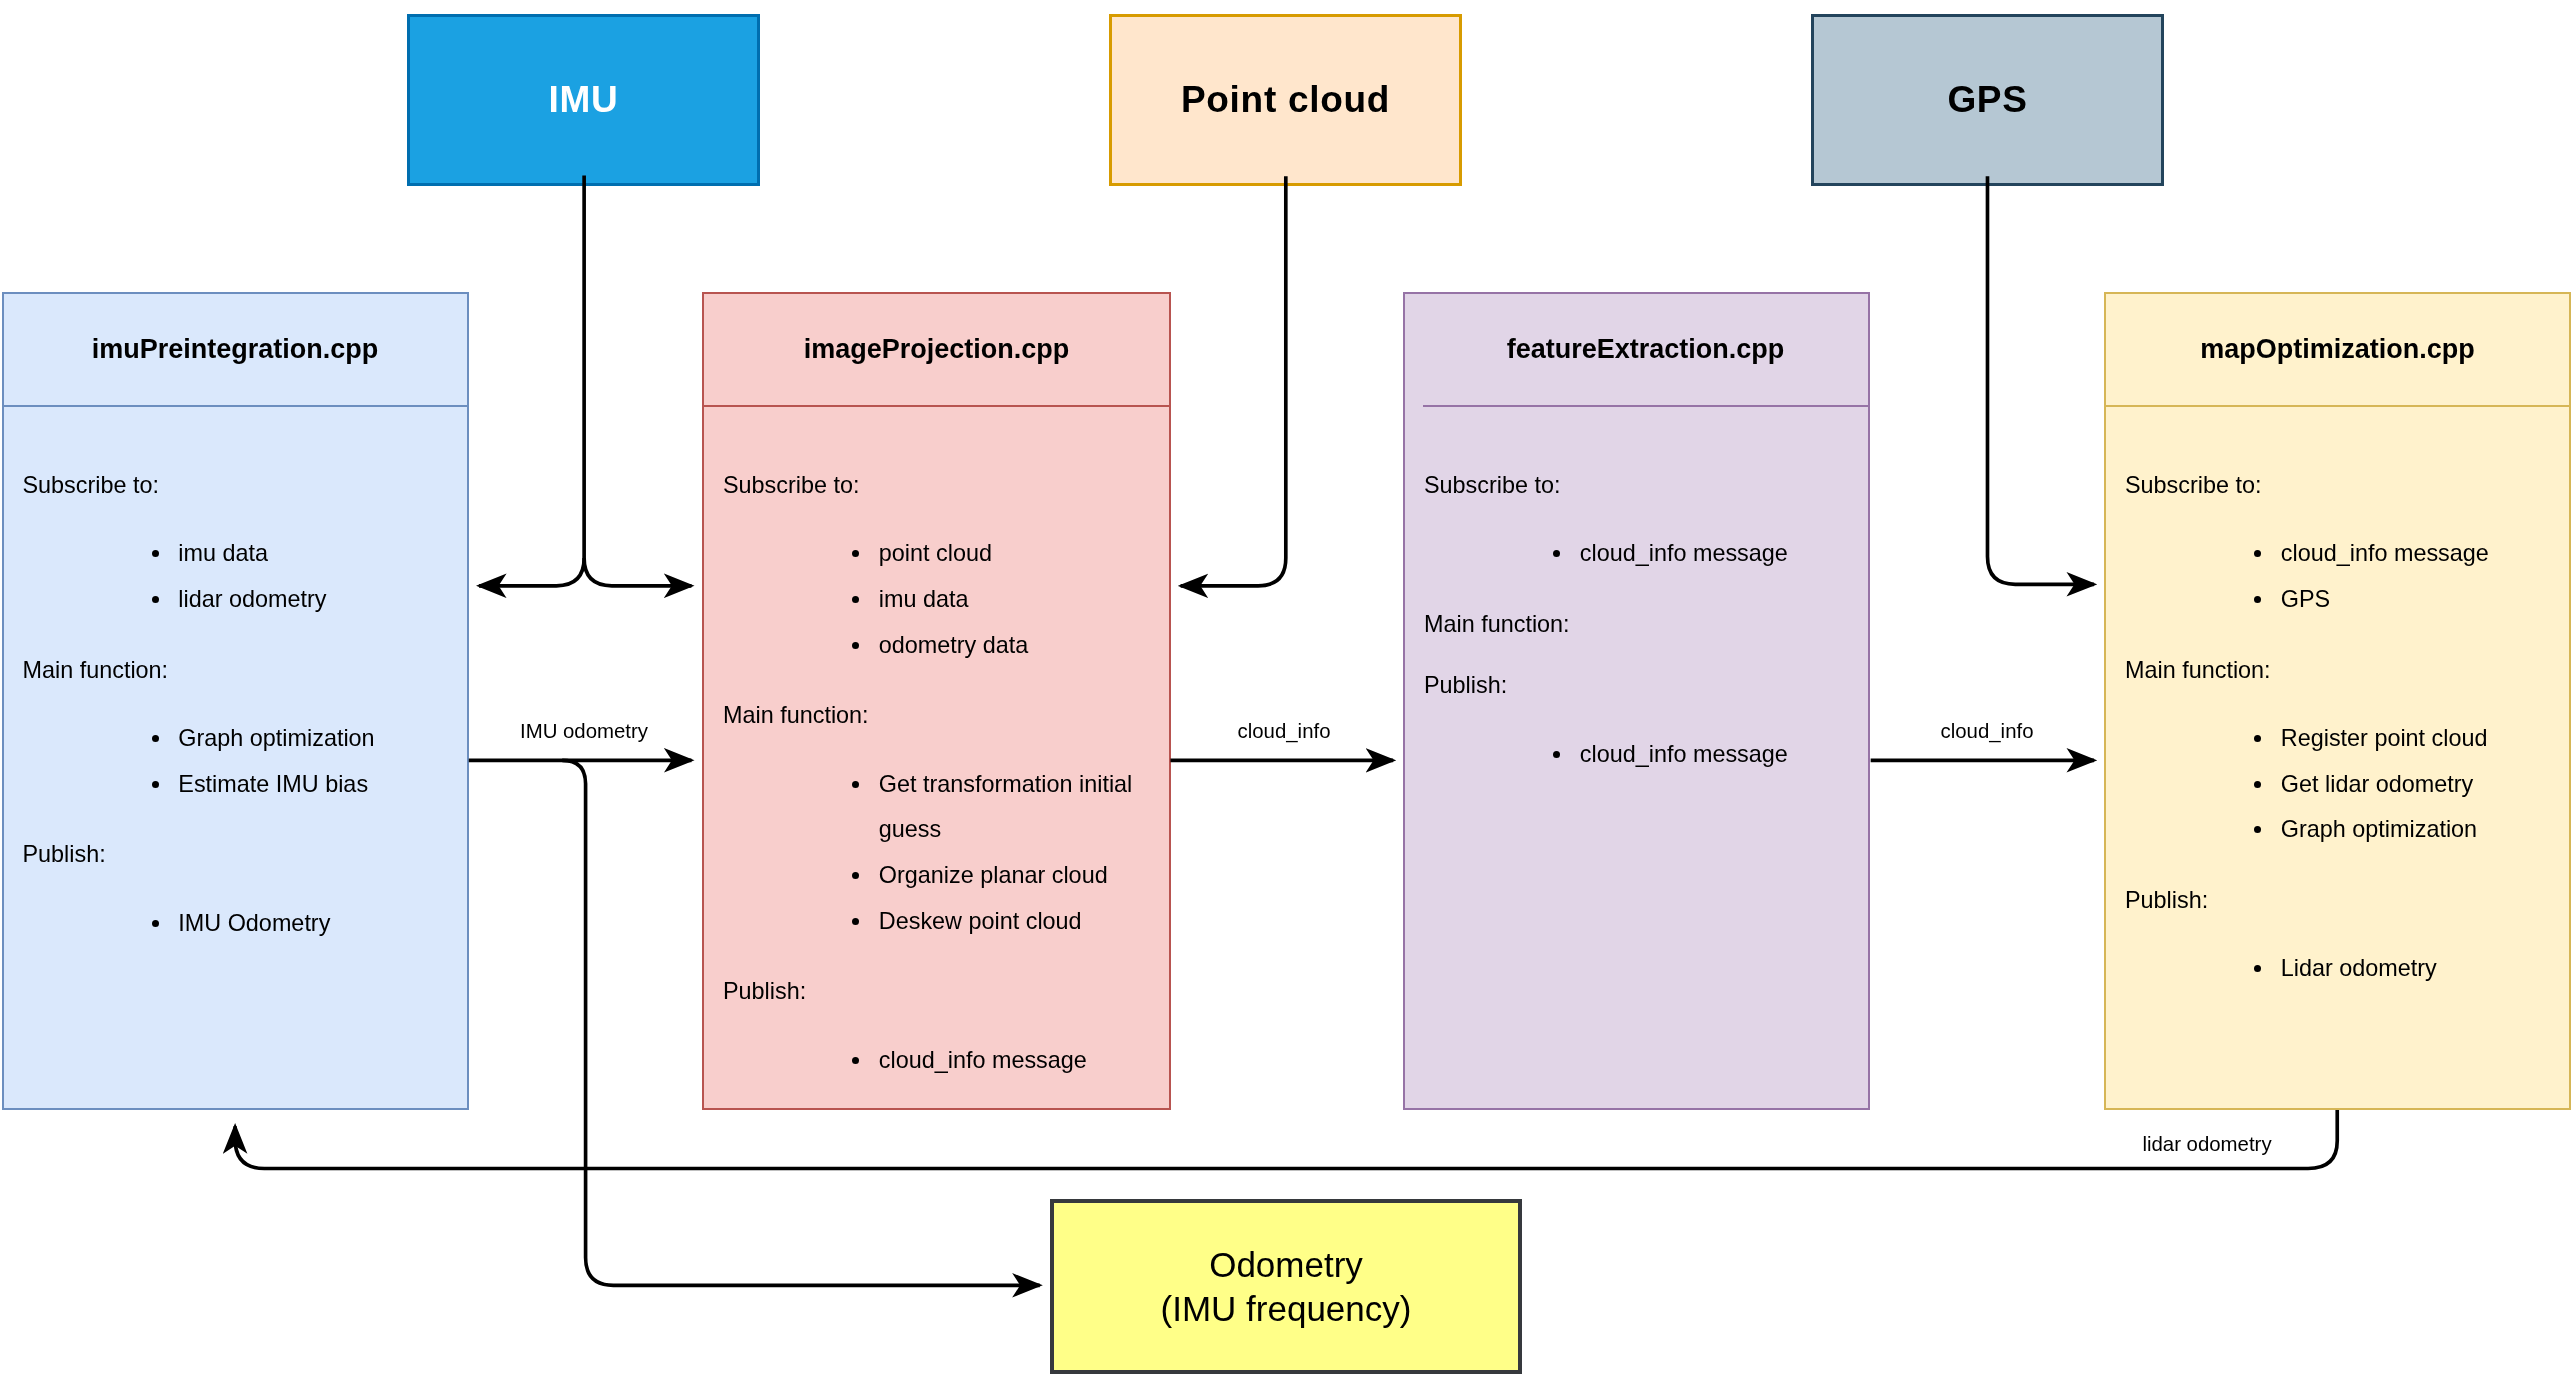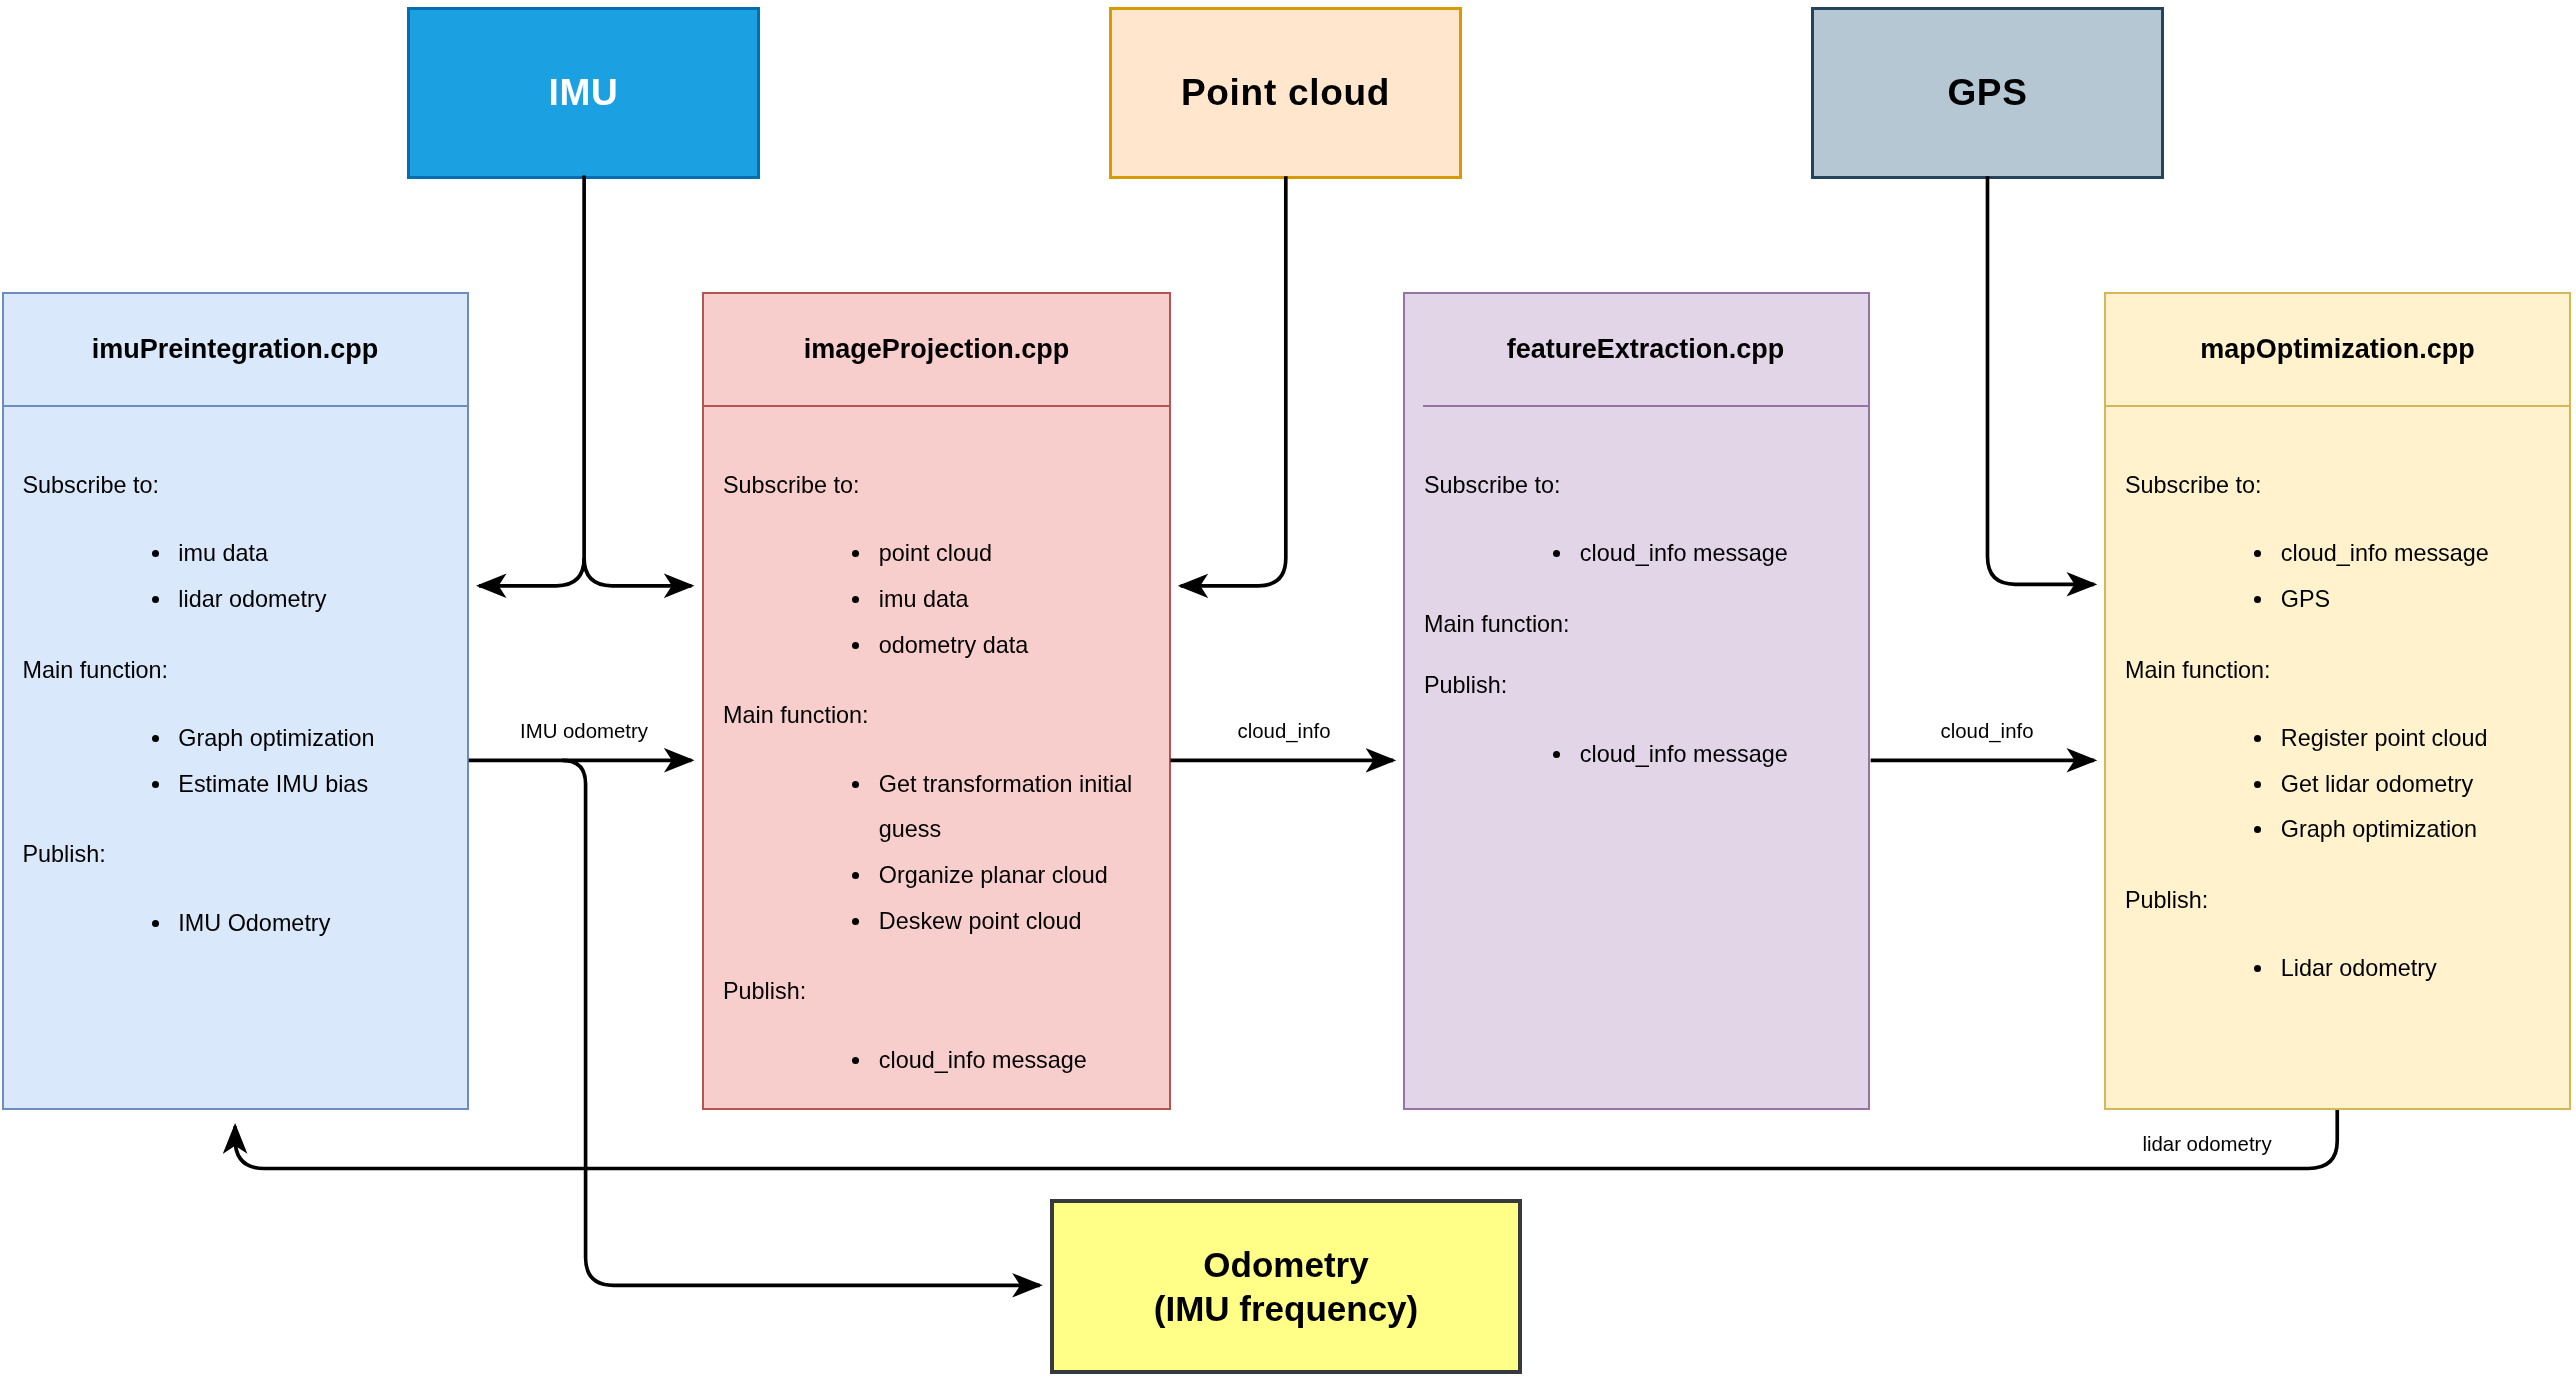--- a/index.html
+++ b/index.html
@@ -7,21 +7,21 @@
   .canvas {
     position: relative;
     width: 2576px;
     height: 1379px;
     background: #ffffff;
     overflow: hidden;
   }
   
   .top-node {
     position: absolute;
-    top: 7px;
+    top: 14px;
     width: 353px;
     height: 172px;
     border: 3.7px solid #000;
     box-sizing: border-box;
     display: flex;
     align-items: center;
     justify-content: center;
     font-size: 37px;
     font-weight: bold;
     letter-spacing: 0.7px;
@@ -73,21 +73,21 @@
     top: 1199px;
     width: 472px;
     height: 175px;
     border: 4.4px solid #36393D;
     box-sizing: border-box;
     display: flex;
     flex-direction: column;
     align-items: center;
     justify-content: center;
     font-size: 35px;
-    font-weight: bold;
+    font-weight: normal;
     line-height: 1.25;
     text-align: center;
   }
   
   svg.edges {
     position: absolute;
     left: 0; top: 0;
     width: 2576px;
     height: 1379px;
     pointer-events: none;

